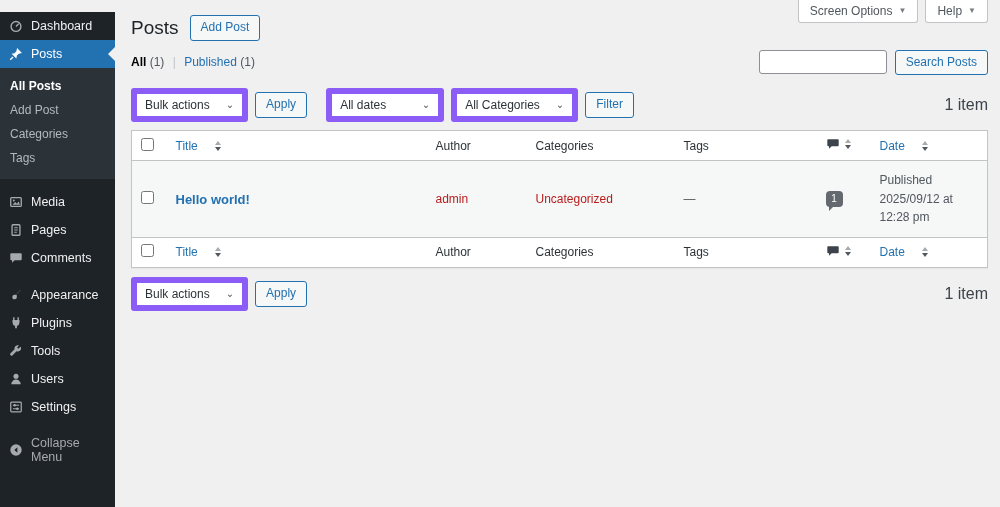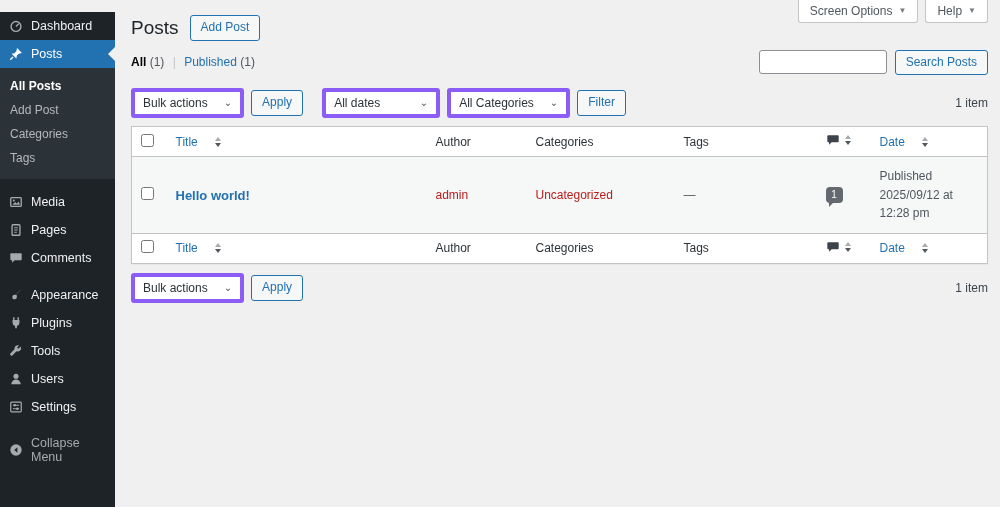--- a/index.html
+++ b/index.html
@@ -66,28 +66,28 @@
   .subsubsub a { color:#2271b1; }
   .search-box { display:flex; align-items:center; gap:8px; }
   .search-input {
     width:128px; height:24px; border:1px solid #8c8f94; border-radius:3px;
     padding:0 6px; font-size:12px; background:#fff; font-family:inherit;
   }
 
   .tablenav { margin-top:13px; display:flex; align-items:center; justify-content:space-between; }
   .tablenav-left { display:flex; align-items:center; gap:7px; }
   .fake-select {
-    background:#fff; border:4px solid #8b5cf6; border-radius:3px;
+    background:#fff; border:6px solid #8b5cf6; border-radius:3px;
     padding:4px 8px; color:#2c3338; font-size:12px; display:flex;
     align-items:center; gap:16px; cursor:pointer; min-height:24px;
   }
   .fake-select .chev { color:#50575e; font-size:10px; line-height:1; }
   .sel-dates { min-width:118px; justify-content:space-between; }
   .sel-cats { min-width:100px; justify-content:space-between; }
-  .items-count { color:#3c434a; font-size:12px; }
+  .items-count { color:#3c434a; font-size:16px; }
 
   
   table.posts {
     width:100%; margin-top:8px; border-collapse:collapse;
     background:#fff; border:1px solid #c3c4c7; table-layout:fixed;
     box-shadow:0 1px 1px rgba(0,0,0,.04);
   }
   .c-check{width:34px;} .c-author{width:100px;} .c-cat{width:148px;}
   .c-tags{width:142px;} .c-comm{width:54px;} .c-date{width:118px;}
   th, td { text-align:left; font-size:12px; vertical-align:middle; }

